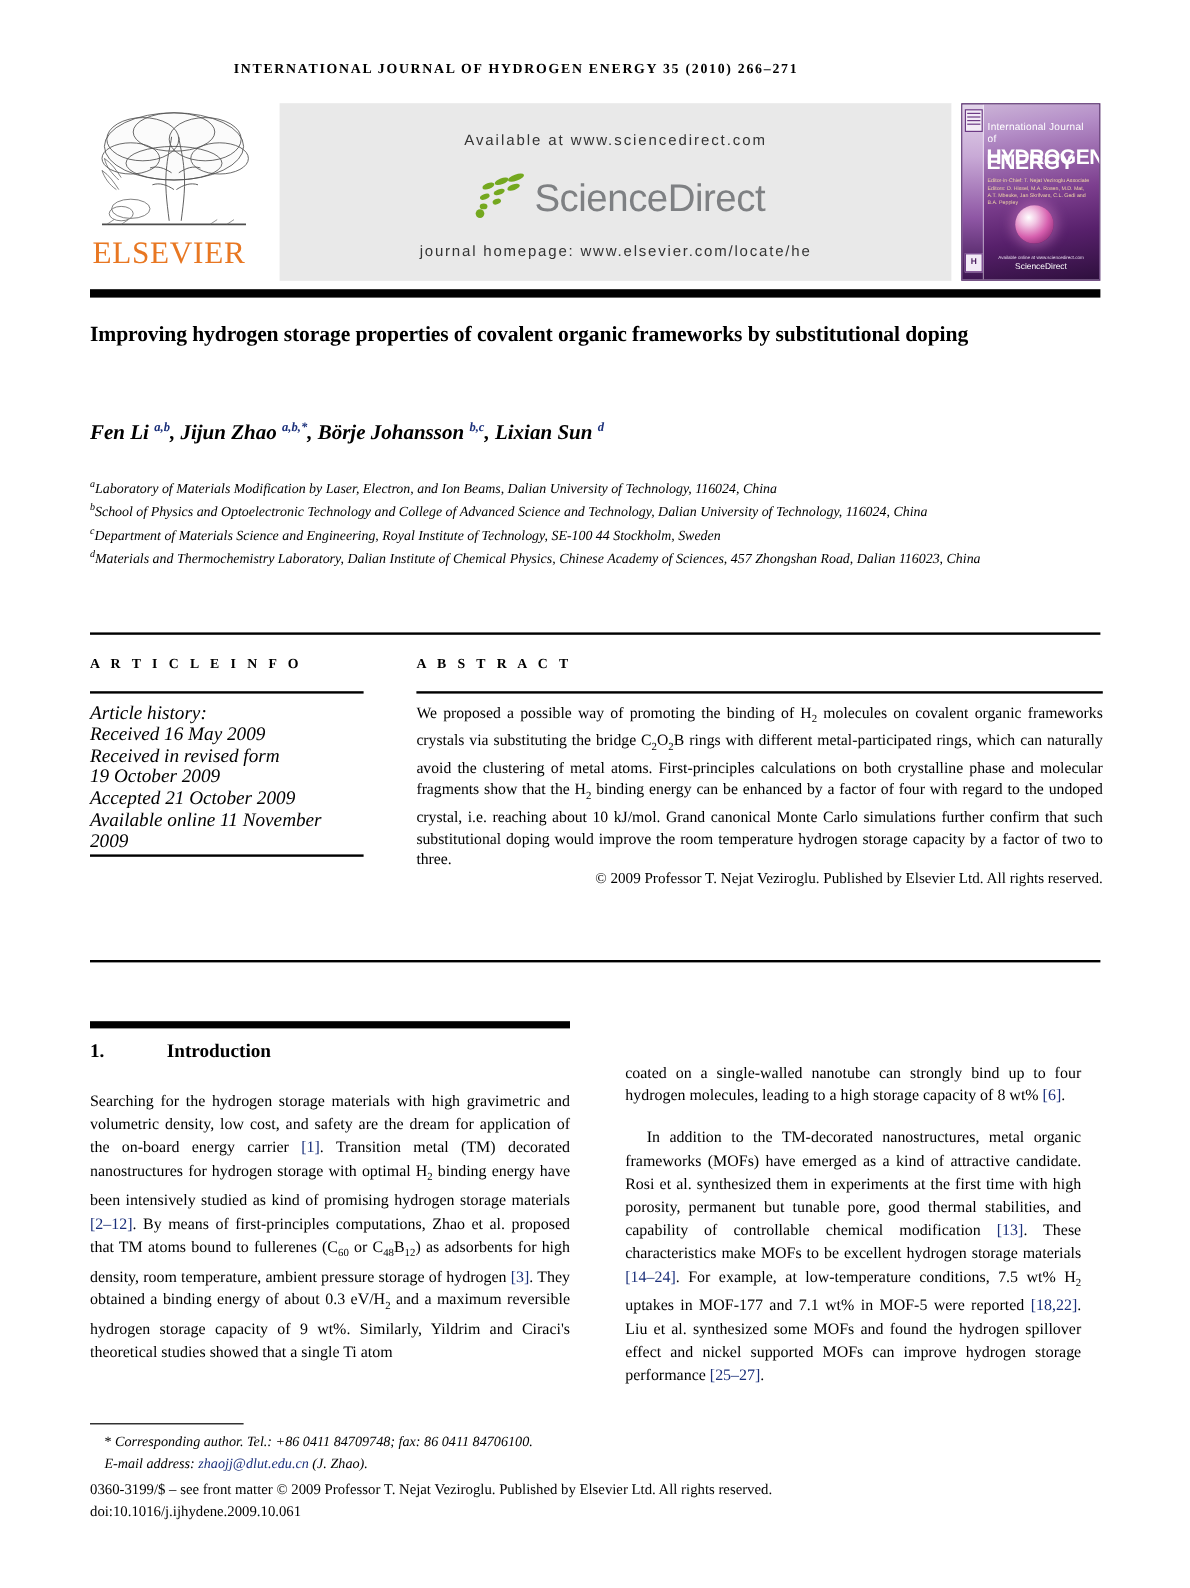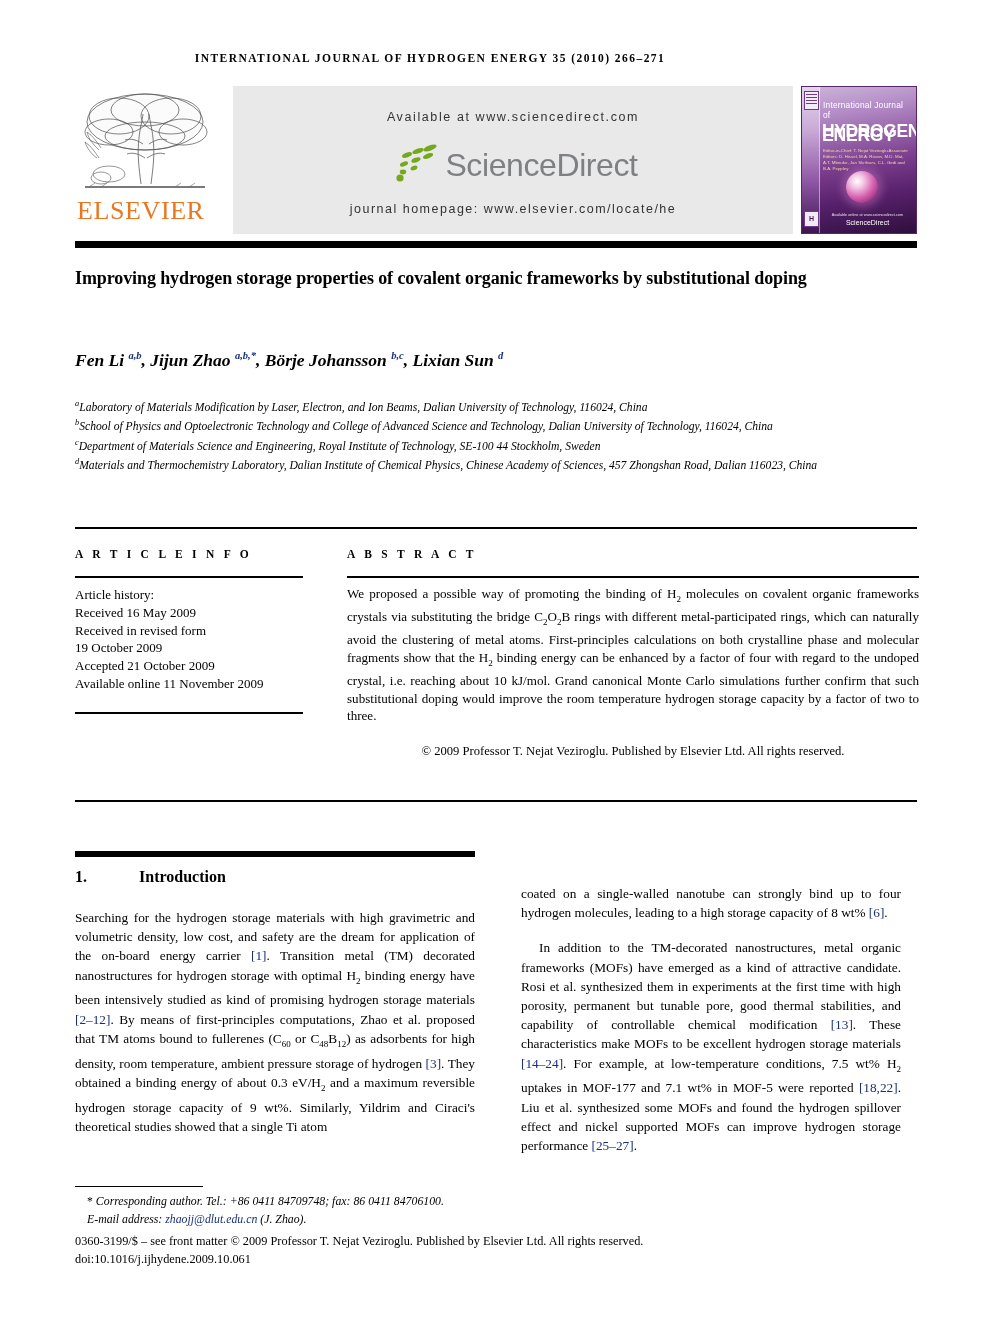--- a/index.html
+++ b/index.html
@@ -310,40 +310,41 @@
   }
   .sec-head {
     font-family: "Liberation Serif", serif;
     font-size: 11.5px;
     font-weight: bold;
     letter-spacing: 3.3px;
     text-transform: uppercase;
   }
   .info-body {
     font-family: "Liberation Serif", serif;
-    font-size: 13px;
+    font-style: italic;
+    font-size: 16px;
     line-height: 17.8px;
   }
   .kw-body {
     font-family: "Liberation Serif", serif;
     font-style: italic;
     font-size: 12.6px;
     line-height: 17.8px;
   }
   .abs-body {
     font-family: "Liberation Serif", serif;
     font-size: 13.1px;
     line-height: 17.6px;
     text-align: justify;
   }
   .abs-copy {
     font-family: "Liberation Serif", serif;
     font-size: 12.6px;
-    text-align: center;
-    margin-top: 19px;
+    text-align: right;
+    margin-top: 0;
   }
   sub { font-size: 9px; vertical-align: sub; }
 
   
   .sec-num-head {
     position: absolute;
     left: 75px;
     top: 868px;
     width: 400px;
     font-family: "Liberation Serif", serif;

